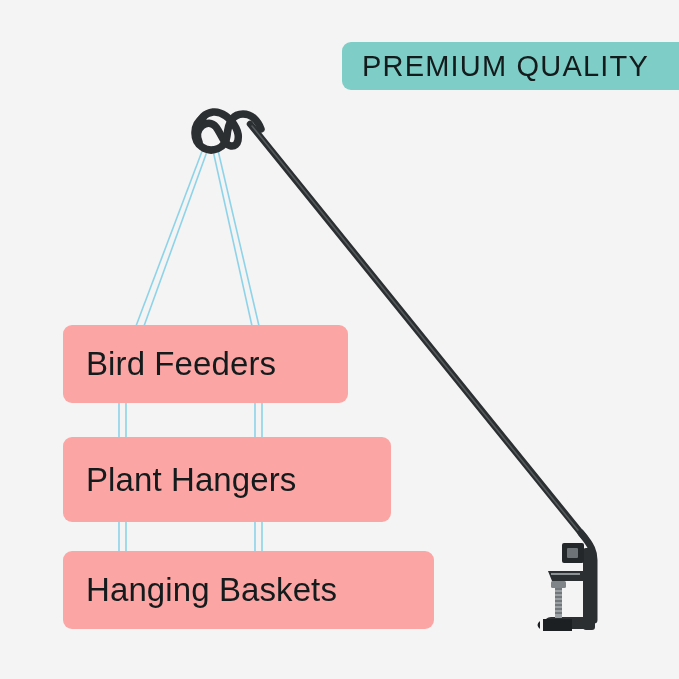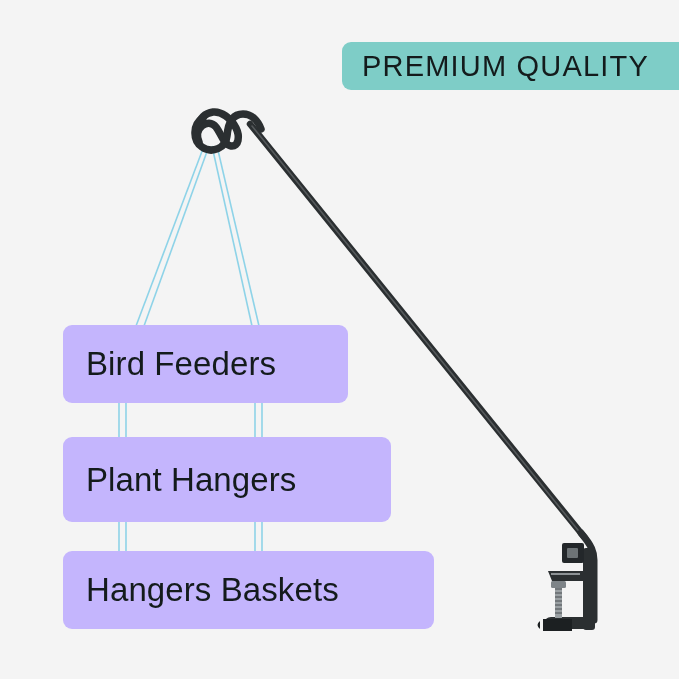--- a/index.html
+++ b/index.html
@@ -39,21 +39,21 @@
   .badge-text {
     font-family: "Liberation Sans", sans-serif;
     font-size: 29px;
     font-weight: 500;
     letter-spacing: 1.2px;
     color: #141b1c;
     white-space: nowrap;
   }
   .label-box {
     position: absolute;
-    background: #c4b5fd;
+    background: #fca5a5;
     border-radius: 9px;
     display: flex;
     align-items: center;
     box-sizing: border-box;
     padding-left: 23px;
   }
   .label-text {
     font-family: "Liberation Sans", sans-serif;
     font-size: 33px;
     font-weight: 400;
@@ -145,16 +145,16 @@
 
   <div class="label-box" id="box-0">
     <span class="label-text">Bird Feeders</span>
   </div>
 
   <div class="label-box" id="box-1">
     <span class="label-text">Plant Hangers</span>
   </div>
 
   <div class="label-box" id="box-2">
-    <span class="label-text">Hangers Baskets</span>
+    <span class="label-text">Hanging Baskets</span>
   </div>
 
 </div>
 
 </body></html>

